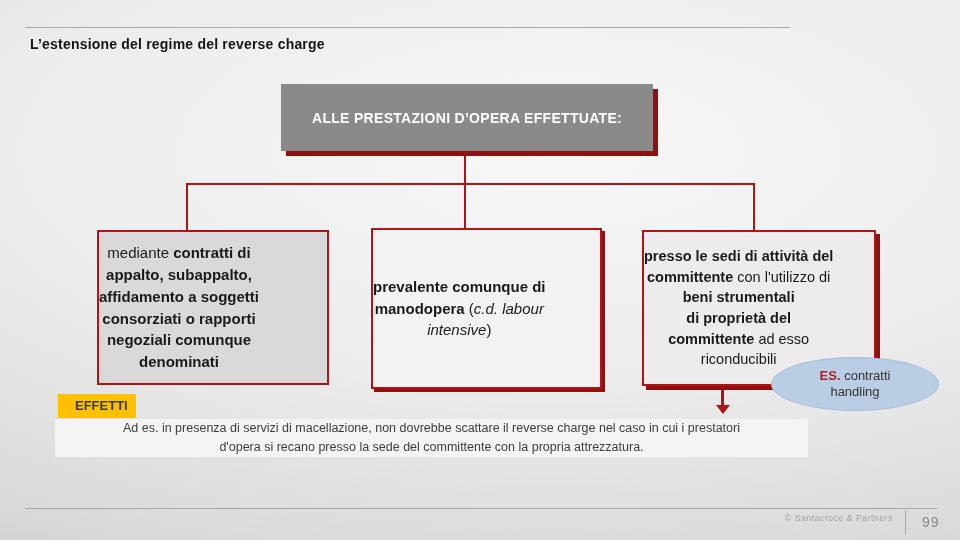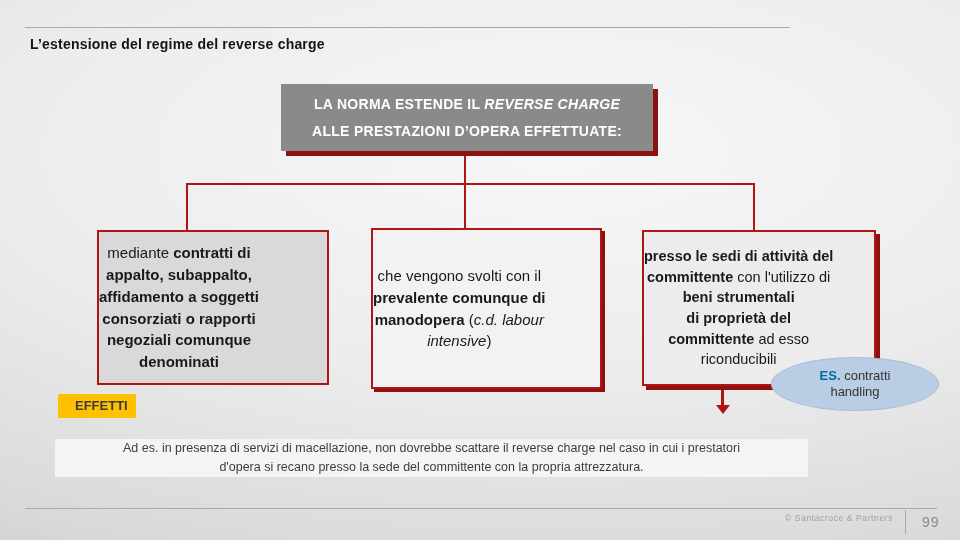--- a/index.html
+++ b/index.html
@@ -49,75 +49,73 @@
   }
   
   .arrow-line{position:absolute;left:721px;top:386px;width:3px;height:20px;background:#b01515;z-index:1;}
   .arrow-head{position:absolute;left:716px;top:405px;width:0;height:0;z-index:1;
     border-left:7px solid transparent;border-right:7px solid transparent;border-top:9px solid #b01515;}
   
   .effetti-label{position:absolute;left:58px;top:394px;width:78px;height:24px;background:#ffc000;
     color:#3b3b3b;font-weight:700;font-size:13px;line-height:24px;padding-left:17px;box-sizing:border-box;z-index:3;}
   .note-box{position:absolute;left:55px;top:419px;width:753px;height:38px;background:#f4f4f4;
     display:flex;align-items:center;justify-content:center;text-align:center;
-    font-size:12.5px;line-height:1.5;color:#3d3d3d;white-space:pre-line;z-index:2;margin-top:20px;}
+    font-size:12.5px;line-height:1.5;color:#3d3d3d;white-space:pre-line;z-index:2;}
   
   .footer-rule{position:absolute;left:25px;top:508px;width:912px;height:1px;background:#a9a9a9;}
   .copyright{position:absolute;right:67px;top:513px;font-size:8.5px;color:#a0a0a0;letter-spacing:.6px;}
   .footer-divider{position:absolute;left:905px;top:510px;width:1px;height:24px;background:#aaaaaa;}
   .page-number{position:absolute;left:922px;top:514px;font-size:14px;color:#8a8a8a;letter-spacing:1px;}
 </style>
 </head>
 <body>
 
 <div class="slide">
 
   <div class="header-rule"></div>
 
   <div class="page-title">L’estensione del regime del reverse charge</div>
 
 
   <div class="headline-box">
-    <div><span>LA NORMA ESTENDE IL </span><span class="seg-i">REVERSE CHARGE</span></div>
     <div>ALLE PRESTAZIONI D’OPERA EFFETTUATE:</div>
   </div>
 
   <div class="cline v-stem"></div>
   <div class="cline h-bar"></div>
   <div class="cline v-left"></div>
   <div class="cline v-mid"></div>
   <div class="cline v-right"></div>
 
   <div class="bbox bbox-left">
     <div><span>mediante </span><span class="seg-b">contratti di
 appalto, subappalto,
 affidamento a soggetti
 consorziati o rapporti
 negoziali comunque
 denominati</span></div>
   </div>
 
   <div class="bbox bbox-middle">
-    <div><span>che vengono svolti con il
-</span><span class="seg-b">prevalente comunque di
+    <div><span class="seg-b">prevalente comunque di
 manodopera</span><span> (</span><span class="seg-i">c.d. labour
 intensive</span><span>)</span></div>
   </div>
 
   <div class="bbox bbox-right">
     <div><span class="seg-b">presso le sedi di attività del
 committente</span><span> con l'utilizzo di
 </span><span class="seg-b">beni strumentali
 di proprietà del
 committente</span><span> ad esso
 riconducibili</span></div>
   </div>
 
   <div class="callout">
-    <div><span class="seg-b" style="color: #0369a1;">ES.</span><span> contratti
+    <div><span class="seg-b" style="color: #b91c1c;">ES.</span><span> contratti
 handling</span></div>
   </div>
 
   <div class="arrow-line"></div>
   <div class="arrow-head"></div>
 
   <div class="effetti-label">EFFETTI</div>
 
   <div class="note-box">
     <div>Ad es. in presenza di servizi di macellazione, non dovrebbe scattare il reverse charge nel caso in cui i prestatori

